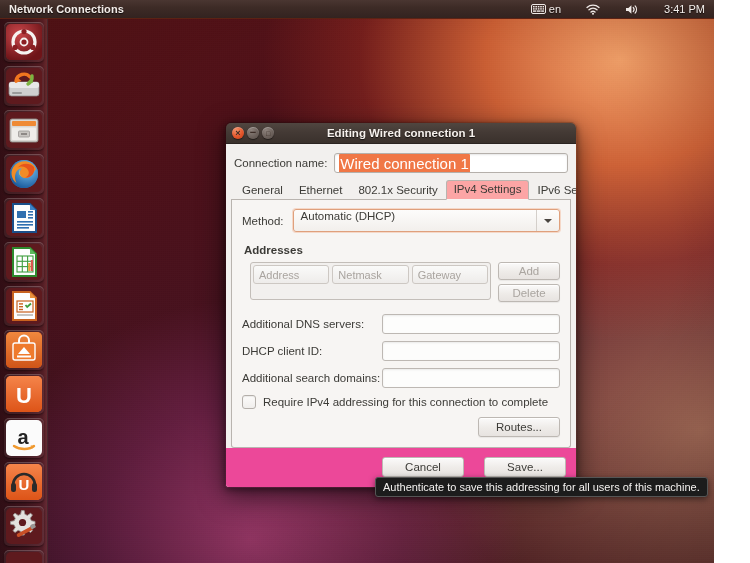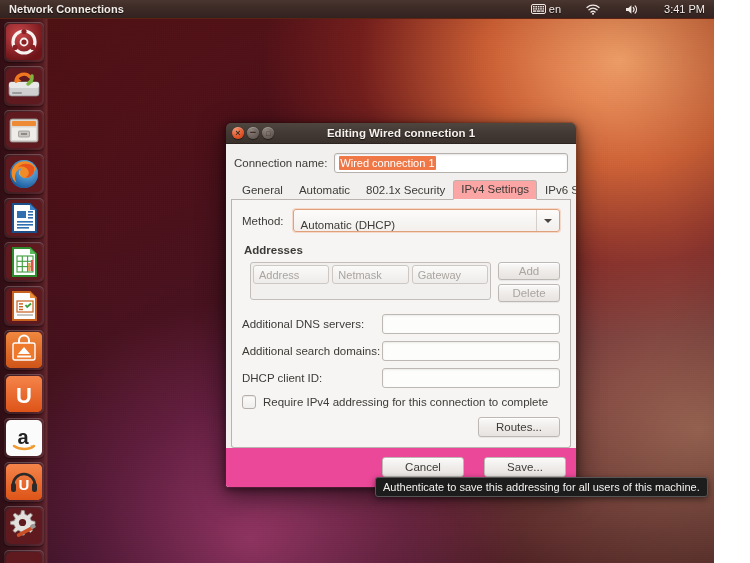--- a/index.html
+++ b/index.html
@@ -102,21 +102,21 @@
 
   
   .conn-row{display:flex;align-items:center;padding:9px 8px 7px 8px;}
   .conn-label{font-size:11.5px;color:#3c3b37;margin-right:7px;white-space:nowrap;}
   .conn-input{
     flex:1;height:18px;background:#fff;border:1px solid #b5b0ab;border-radius:3px;
     box-shadow:inset 0 1px 2px rgba(0,0,0,.10);
     display:flex;align-items:center;padding:0 4px;overflow:hidden;
   }
   .sel-text{
-    background:#f07746;color:#ffffff;font-size:11px;padding:1px 1px;
+    background:#f07746;color:#ffffff;font-size:15px;padding:1px 1px;
     border-radius:1px;white-space:nowrap;
   }
 
   
   .tabs{display:flex;align-items:flex-end;padding-left:8px;height:20px;position:relative;}
   .tabs:after{content:"";position:absolute;left:5px;right:5px;bottom:0;height:1px;background:#b9b4af;}
   .tab{
     font-size:11.5px;color:#3c3b37;padding:3px 8px 3px 8px;position:relative;
     line-height:13px;white-space:nowrap;
   }
@@ -132,21 +132,21 @@
 
   .row{display:flex;align-items:center;margin-bottom:0;}
   .method-row{margin-bottom:12px;}
   .lbl{font-size:11.5px;color:#3c3b37;white-space:nowrap;}
 
   .combo{
     flex:1;height:21px;margin-left:9px;
     background:linear-gradient(180deg,#fdfcfb 0%,#f2efec 100%);
     border:1px solid #dfa07c;border-radius:3px;
     box-shadow:0 0 0 1px rgba(240,140,90,.28);
-    display:flex;align-items:flex-end;position:relative;
+    display:flex;align-items:flex-start;position:relative;
     padding:0 7px;font-size:11.5px;color:#3c3b37;
   }
   .combo .arrow-wrap{
     position:absolute;right:0;top:0;bottom:0;width:22px;
     display:flex;align-items:center;justify-content:center;
     border-left:1px solid #d4cfca;
   }
   .arrow-down{
     width:0;height:0;border-left:4px solid transparent;border-right:4px solid transparent;
     border-top:4px solid #4a4540;
@@ -489,21 +489,21 @@
 
       <div class="conn-row">
         <div class="conn-label">Connection name:</div>
         <div class="conn-input">
           <span class="sel-text">Wired connection 1</span>
         </div>
       </div>
 
       <div class="tabs">
         <div class="tab">General</div>
-        <div class="tab">Automatic</div>
+        <div class="tab">Ethernet</div>
         <div class="tab">802.1x Security</div>
         <div class="tab active">IPv4 Settings</div>
         <div class="tab">IPv6 Settings</div>
       </div>
 
       <div class="tabpanel">
 
         <div class="row method-row">
           <span class="lbl">Method:</span>
           <div class="combo">
@@ -529,26 +529,26 @@
             <div class="btn disabled">Delete</div>
           </div>
         </div>
 
         <div class="field-row">
           <span class="lbl">Additional DNS servers:</span>
           <div class="txt"></div>
         </div>
 
         <div class="field-row">
+          <span class="lbl">DHCP client ID:</span>
+          <div class="txt"></div>
+        </div>
+
+        <div class="field-row">
           <span class="lbl">Additional search domains:</span>
-          <div class="txt"></div>
-        </div>
-
-        <div class="field-row">
-          <span class="lbl">DHCP client ID:</span>
           <div class="txt"></div>
         </div>
 
         <div class="check-row">
           <span class="cbox"></span>
           <span class="check-lbl">Require IPv4 addressing for this connection to complete</span>
         </div>
 
         <div class="routes-row">
           <div class="btn btn-routes">Routes...</div>

